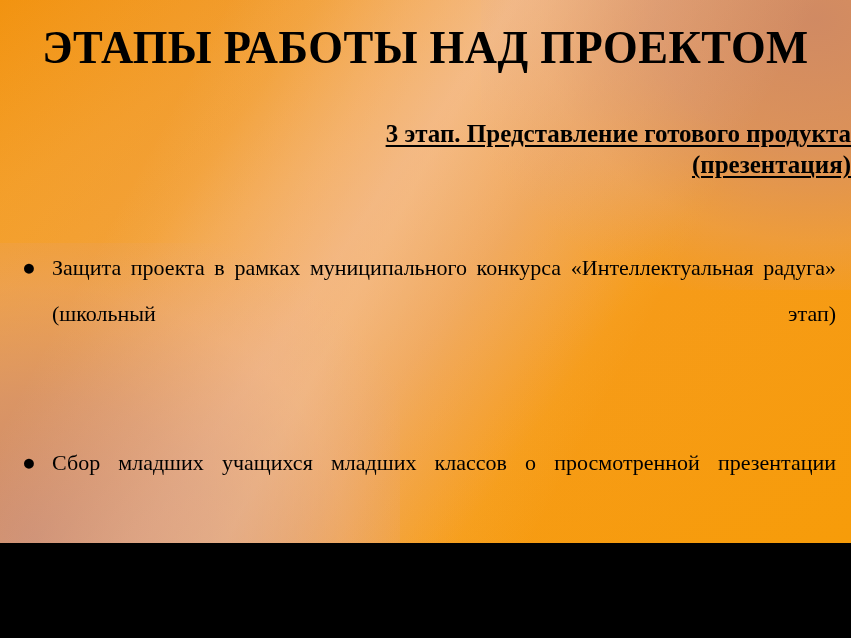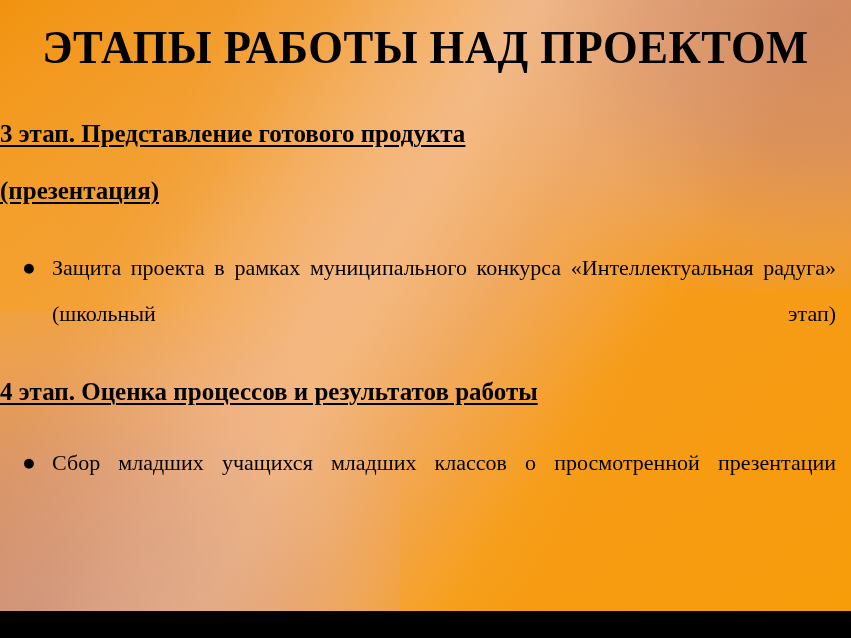--- a/index.html
+++ b/index.html
@@ -4,21 +4,21 @@
 <style>
   html, body {
     margin: 0;
     padding: 0;
     background: #000;
   }
 
   #slide {
     position: relative;
     width: 851px;
-    height: 611px;
+    height: 543px;
     overflow: hidden;
     font-family: "Liberation Serif", "DejaVu Serif", serif;
     color: #000000;
     
     background-color: #F29A18;
     background-image:
       linear-gradient(125deg,
         rgba(242,150,16,0.00)  0%,
         rgba(233,150,85,0.30) 26%,
         rgba(238,170,128,0.72) 42%,
@@ -96,33 +96,33 @@
     line-height: 1.05;
     letter-spacing: 0.5px;
     transform: scaleX(0.97);
     white-space: nowrap;
   }
 
   .stage-heading {
     position: absolute;
     left: 0;
     width: 851px;
-    text-align: left;
+    text-align: right;
     font-size: 25px;
     font-weight: bold;
     line-height: 1.25;
   }
   .stage-heading .u {
     text-decoration: underline;
     text-decoration-thickness: 2px;
     text-underline-offset: 3px;
   }
 
   #heading-3 { top: 118px; }
-  #heading-3 .line2 { display: block; margin-top: 26px; }
+  #heading-3 .line2 { display: block; }
   #heading-4 { top: 376px; }
 
   .bullet-row {
     position: absolute;
     left: 18px;
     width: 818px;
     display: flex;
     align-items: flex-start;
   }
 
@@ -170,23 +170,20 @@
       <span class="line2">
         <span class="u">(презентация)</span>
       </span>
     </div>
 
     <div class="bullet-row" id="bullet-1">
       <span class="bullet-dot">●</span>
       <span class="bullet-text">Защита проекта в рамках  муниципального конкурса «Интеллектуальная  радуга» (школьный этап)</span>
     </div>
 
-    <div class="stage-heading" id="heading-4">
-      <span class="u">4 этап. Оценка процессов и результатов работы</span>
-    </div>
 
     <div class="bullet-row" id="bullet-2">
       <span class="bullet-dot">●</span>
       <span class="bullet-text">Сбор младших   учащихся младших классов о просмотренной презентации</span>
     </div>
 
   </div>
 </div>
 
 </body></html>

